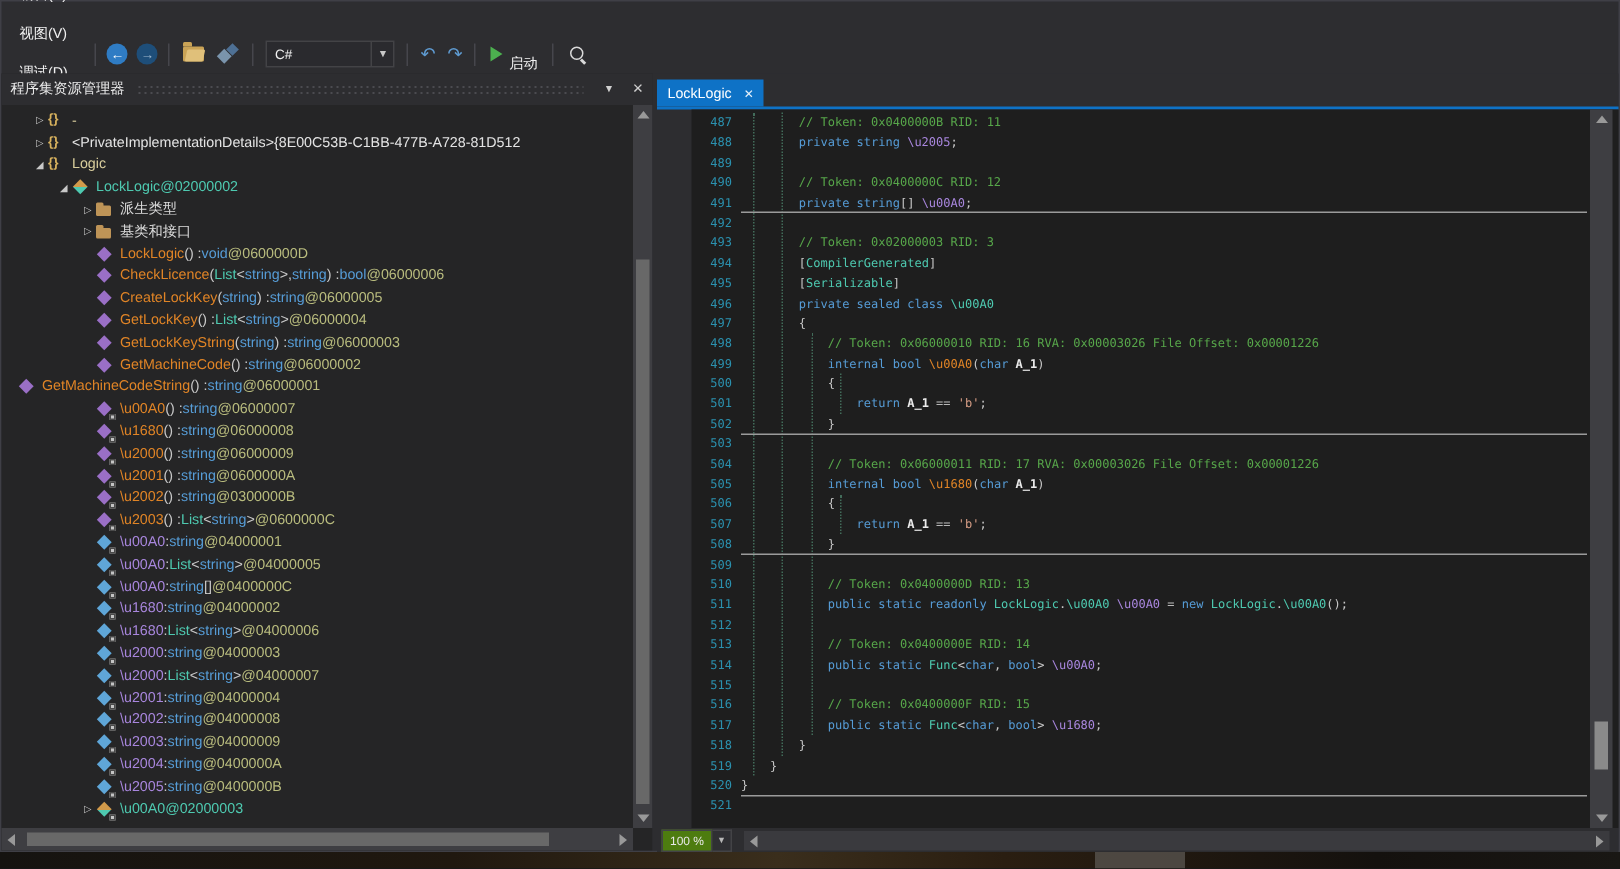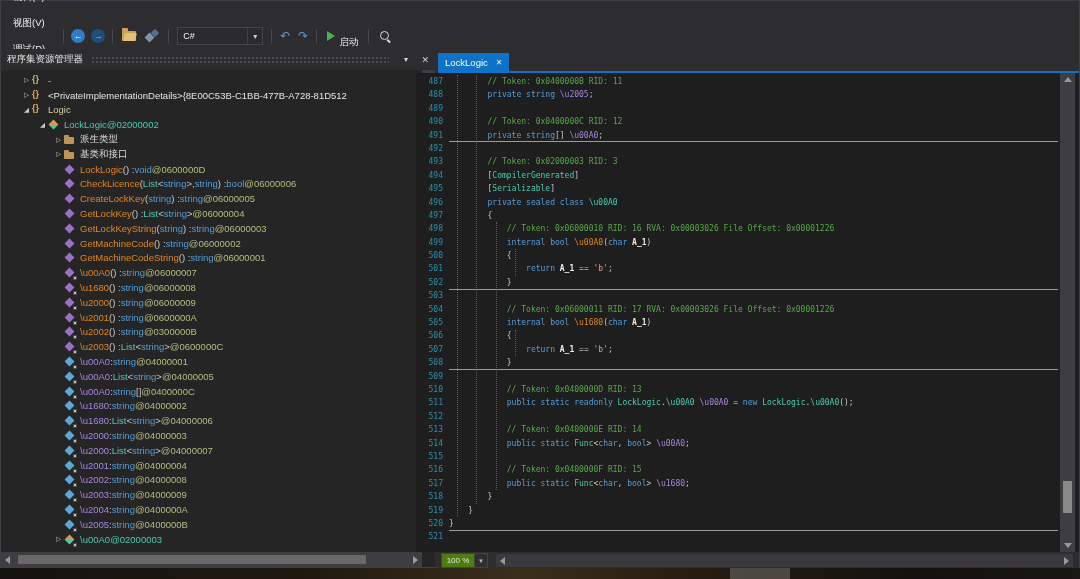--- a/index.html
+++ b/index.html
@@ -69,21 +69,21 @@
   .arr-up{border-left:4px solid transparent;border-right:4px solid transparent;border-bottom:5px solid #999;margin:4px auto 0 auto;}
   .arr-down{border-left:4px solid transparent;border-right:4px solid transparent;border-top:5px solid #999;position:absolute;bottom:4px;left:2.5px;}
 
   .splitter{position:absolute;left:434px;top:48px;width:3px;height:518px;background:#2D2D30;}
 
   
   .tabbar{position:absolute;left:437px;top:48px;right:0;height:22px;background:#2D2D30;}
   .tab{position:absolute;left:0;top:4px;height:18px;background:#0E72C6;color:#FFFFFF;font-size:9.5px;display:flex;align-items:center;padding:0 7px;}
   .tab .tclose{margin-left:8px;font-size:8px;color:#E8F2FB;}
   .blueline{position:absolute;left:437px;top:70px;right:0;height:2px;background:#0E72C6;}
-  #code-area{position:absolute;left:415px;top:72px;right:0;height:479px;background:#1E1E1E;overflow:hidden;}
+  #code-area{position:absolute;left:460px;top:72px;right:0;height:479px;background:#1E1E1E;overflow:hidden;}
   #code-lines{position:absolute;left:0;top:2px;right:0;}
   .code-line{display:flex;height:13.4px;line-height:13.4px;font-family:"DejaVu Sans Mono",monospace;font-size:8px;position:relative;}
   .ln{width:27px;text-align:right;color:#2B91AF;flex:none;padding-right:6px;box-sizing:content-box;}
   .ct{white-space:pre;}
   .sep::after{content:"";position:absolute;left:33px;right:21px;bottom:-0.5px;border-bottom:1px solid #9B9B9B;}
   .iguide{position:absolute;width:0;border-left:1px dotted rgba(90,160,130,0.6);}
   
   .ed-vscroll{position:absolute;left:1059px;top:72px;width:15px;height:479px;background:#3E3E42;}
   .ed-vscroll .thumb{position:absolute;left:3px;top:408px;width:9px;height:32px;background:#8A8A8A;}
   .ed-vscroll .arr-down{left:3.5px;}
@@ -249,21 +249,21 @@
           <span class="c-tok"> @06000003</span>
         </div>
         <div class="tree-row" style="padding-left: 52px;">
           <span class="exp"></span>
           <span class="ticon ticon-met"></span>
           <span class="c-met">GetMachineCode</span>
           <span class="c-pu">() : </span>
           <span class="c-kw">string</span>
           <span class="c-tok"> @06000002</span>
         </div>
-        <div class="tree-row" style="padding-left: 52px;">
+        <div class="tree-row" style="">
           <span class="exp"></span>
           <span class="ticon ticon-met"></span>
           <span class="c-met">GetMachineCodeString</span>
           <span class="c-pu">() : </span>
           <span class="c-kw">string</span>
           <span class="c-tok"> @06000001</span>
         </div>
         <div class="tree-row" style="padding-left: 52px;">
           <span class="exp"></span>
           <span class="ticon ticon-met-lock"></span>

